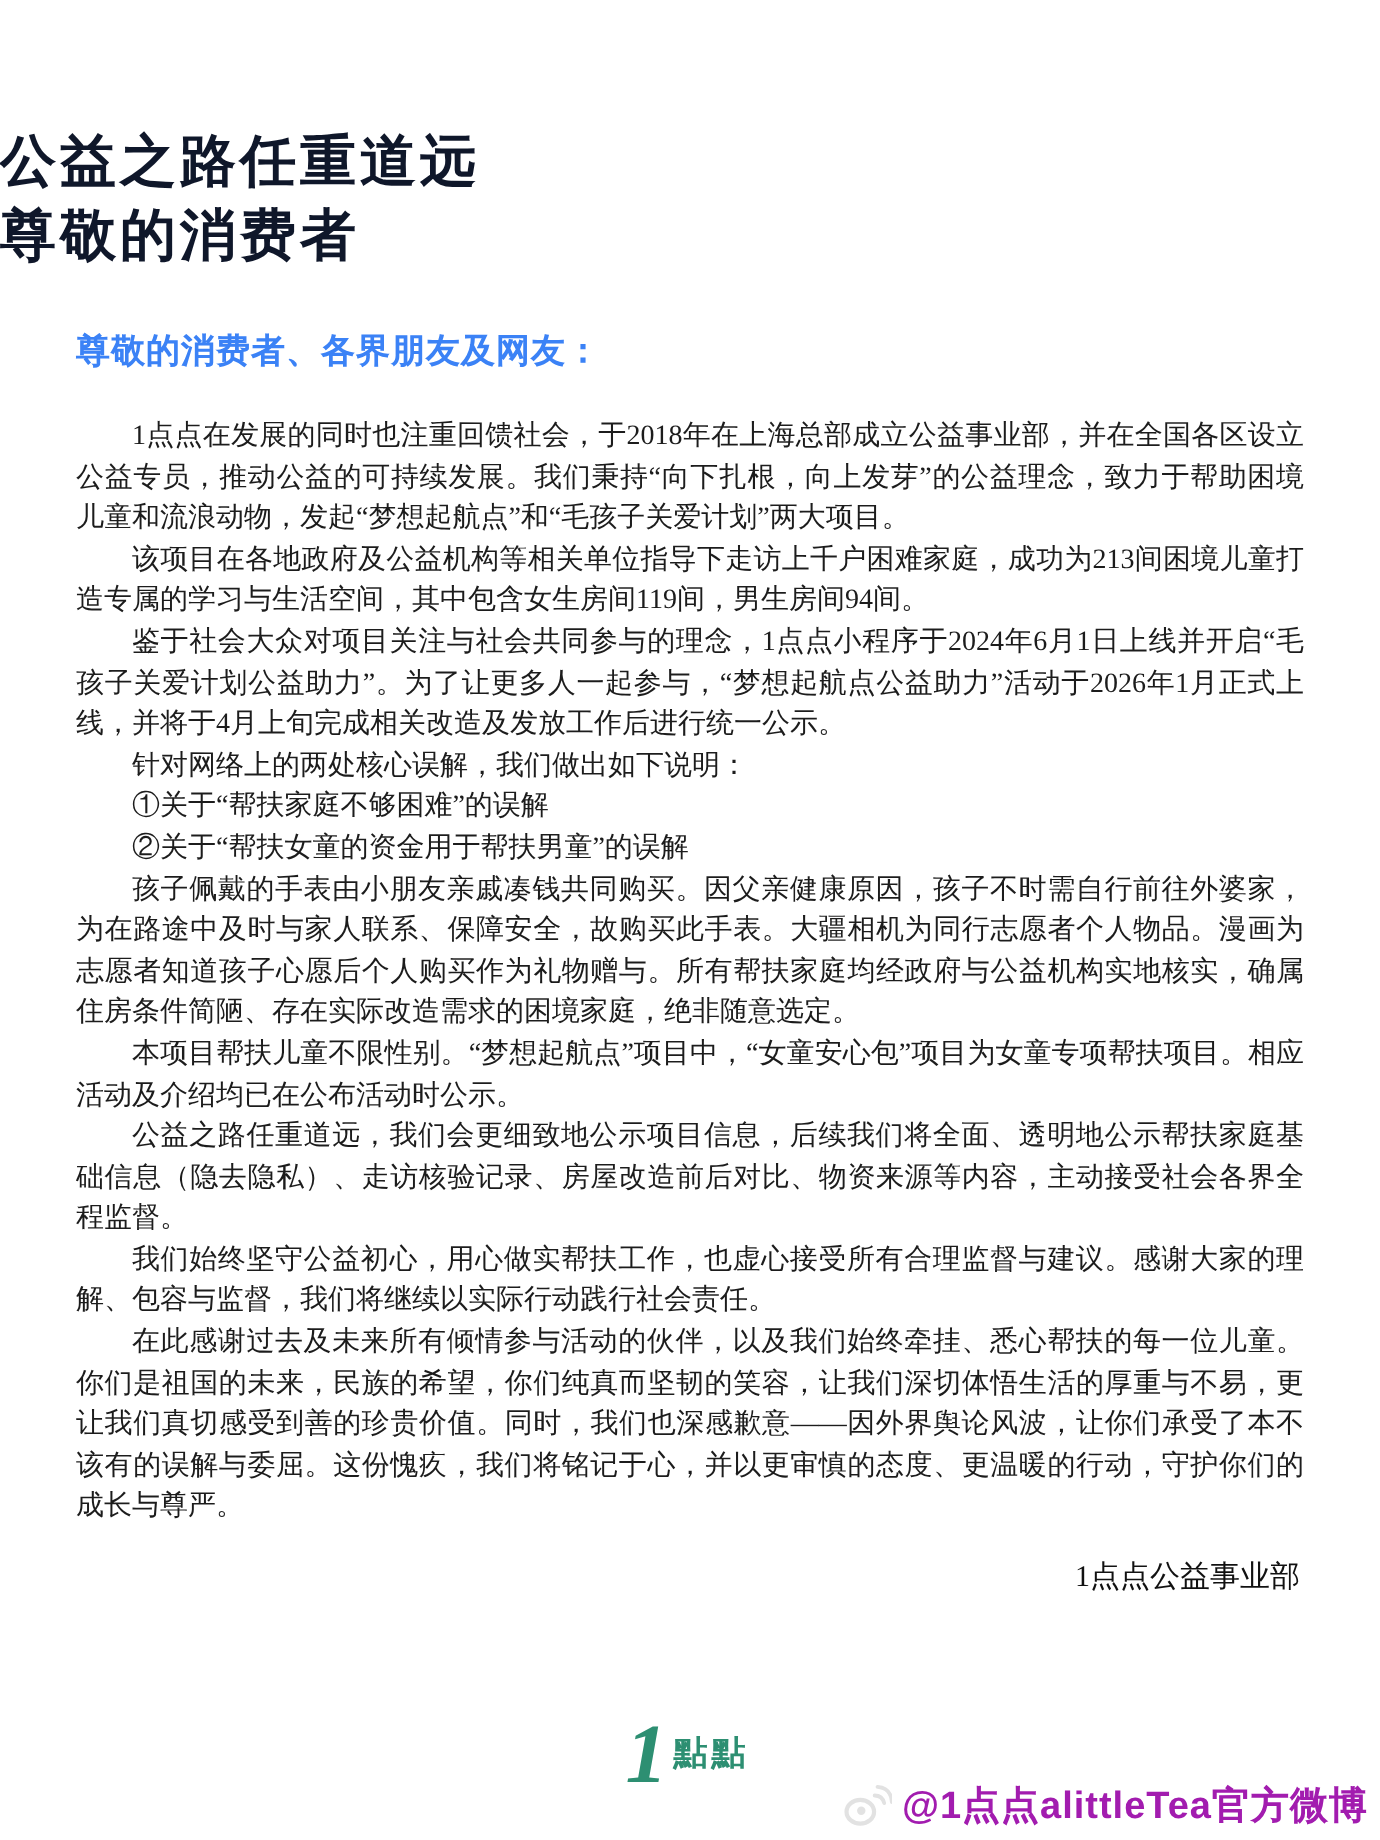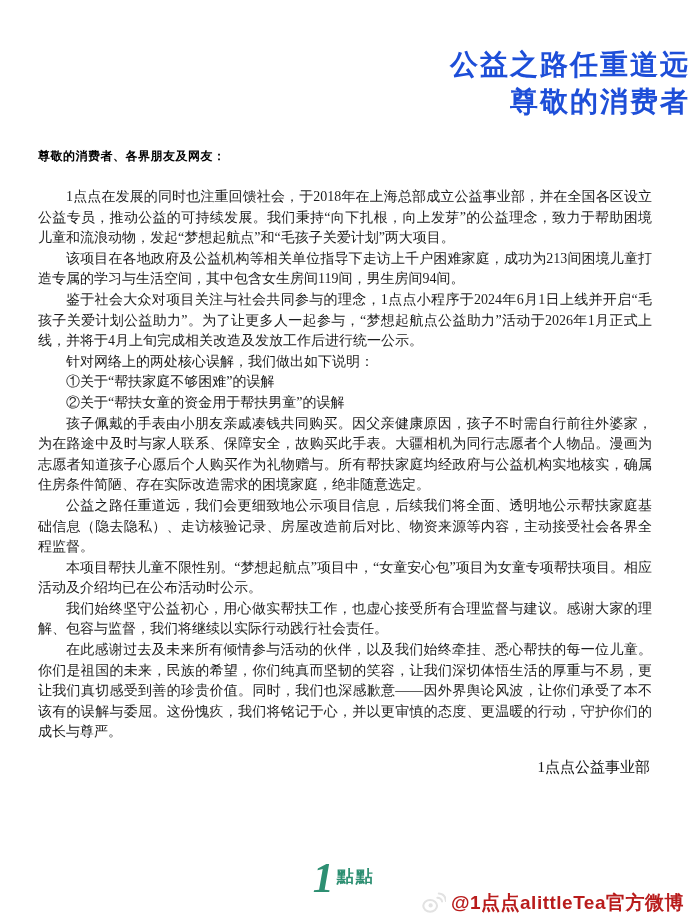--- a/index.html
+++ b/index.html
@@ -10,34 +10,34 @@
   .page {
     position: relative;
     width: 690px;
     height: 920px;
     background: #ffffff;
     overflow: hidden;
     font-family: "Liberation Serif", "DejaVu Serif", serif;
     color: #1c1c1c;
   }
   .title {
-    margin: 46px 0 0 0;
-    text-align: right;
-    color: #1d4ed8;
+    margin: 62px 0 0 0;
+    text-align: left;
+    color: #0f172a;
     font-family: "Liberation Sans", "DejaVu Sans", sans-serif;
     font-weight: bold;
     font-size: 28px;
     line-height: 37px;
     letter-spacing: 2px;
   }
   .salutation {
     margin: 28px 38px 0 38px;
-    font-size: 12px;
+    font-size: 17px;
     font-weight: bold;
-    color: #000000;
+    color: #3b82f6;
     letter-spacing: 0.5px;
   }
   .letter-body {
     margin: 22px 38px 0 38px;
     font-size: 14px;
     line-height: 20.6px;
     text-align: justify;
     color: #1c1c1c;
   }
   .letter-body p {
@@ -85,21 +85,21 @@
     width: 100%;
     height: 0;
   }
   .watermark {
     position: absolute;
     right: 6px;
     bottom: 4px;
     display: flex;
     align-items: center;
     gap: 5px;
-    color: #b91c1c;
+    color: #a21caf;
     font-family: "Liberation Sans", "DejaVu Sans", sans-serif;
     font-weight: bold;
     font-size: 19px;
     letter-spacing: 0.5px;
     user-select: none;
   }
   .weibo-icon {
     width: 25px;
     height: 22px;
     flex: 0 0 auto;
@@ -118,22 +118,22 @@
   <div class="salutation">尊敬的消费者、各界朋友及网友：</div>
 
   <div class="letter-body">
       <p>1点点在发展的同时也注重回馈社会，于2018年在上海总部成立公益事业部，并在全国各区设立公益专员，推动公益的可持续发展。我们秉持“向下扎根，向上发芽”的公益理念，致力于帮助困境儿童和流浪动物，发起“梦想起航点”和“毛孩子关爱计划”两大项目。</p>
       <p>该项目在各地政府及公益机构等相关单位指导下走访上千户困难家庭，成功为213间困境儿童打造专属的学习与生活空间，其中包含女生房间119间，男生房间94间。</p>
       <p>鉴于社会大众对项目关注与社会共同参与的理念，1点点小程序于2024年6月1日上线并开启“毛孩子关爱计划公益助力”。为了让更多人一起参与，“梦想起航点公益助力”活动于2026年1月正式上线，并将于4月上旬完成相关改造及发放工作后进行统一公示。</p>
       <p>针对网络上的两处核心误解，我们做出如下说明：</p>
       <p>①关于“帮扶家庭不够困难”的误解</p>
       <p>②关于“帮扶女童的资金用于帮扶男童”的误解</p>
       <p>孩子佩戴的手表由小朋友亲戚凑钱共同购买。因父亲健康原因，孩子不时需自行前往外婆家，为在路途中及时与家人联系、保障安全，故购买此手表。大疆相机为同行志愿者个人物品。漫画为志愿者知道孩子心愿后个人购买作为礼物赠与。所有帮扶家庭均经政府与公益机构实地核实，确属住房条件简陋、存在实际改造需求的困境家庭，绝非随意选定。</p>
+      <p>本项目帮扶儿童不限性别。“梦想起航点”项目中，“女童安心包”项目为女童专项帮扶项目。相应活动及介绍均已在公布活动时公示。</p>
       <p>公益之路任重道远，我们会更细致地公示项目信息，后续我们将全面、透明地公示帮扶家庭基础信息（隐去隐私）、走访核验记录、房屋改造前后对比、物资来源等内容，主动接受社会各界全程监督。</p>
-      <p>本项目帮扶儿童不限性别。“梦想起航点”项目中，“女童安心包”项目为女童专项帮扶项目。相应活动及介绍均已在公布活动时公示。</p>
       <p>我们始终坚守公益初心，用心做实帮扶工作，也虚心接受所有合理监督与建议。感谢大家的理解、包容与监督，我们将继续以实际行动践行社会责任。</p>
       <p>在此感谢过去及未来所有倾情参与活动的伙伴，以及我们始终牵挂、悉心帮扶的每一位儿童。你们是祖国的未来，民族的希望，你们纯真而坚韧的笑容，让我们深切体悟生活的厚重与不易，更让我们真切感受到善的珍贵价值。同时，我们也深感歉意——因外界舆论风波，让你们承受了本不该有的误解与委屈。这份愧疚，我们将铭记于心，并以更审慎的态度、更温暖的行动，守护你们的成长与尊严。</p>
     </div>
 
   <div class="signature">
     <div>1点点公益事业部</div>
 
   </div>
 
   <div class="brand-logo">

